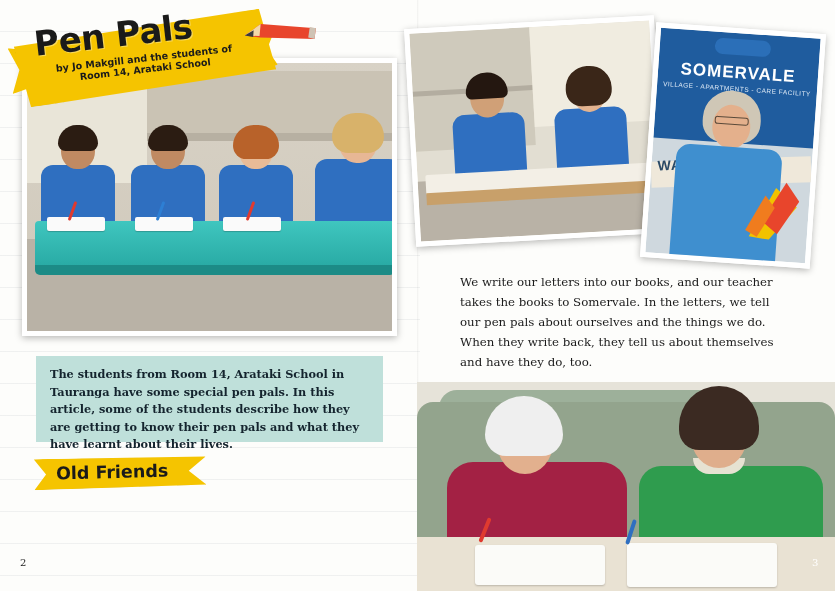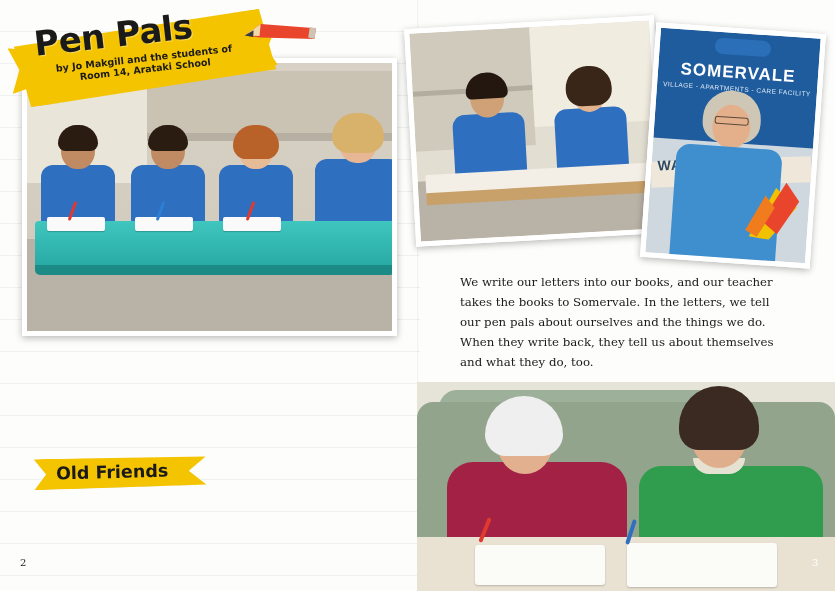--- a/index.html
+++ b/index.html
@@ -394,27 +394,30 @@
     <div class="title-text">Pen Pals</div>
     <div class="title-sub">by Jo Makgill and the students of Room 14, Arataki School</div>
     <svg class="pencil" viewBox="0 0 72 52">
       <path d="M8 44 L16 26 L66 2 L70 12 L22 38 Z" fill="#e8452c"></path>
       <path d="M8 44 L16 26 L21 37 Z" fill="#f3d9a8"></path>
       <path d="M8 44 L13 35 L16 41 Z" fill="#3a3a3a"></path>
       <path d="M60 4 L66 2 L70 12 L64 14 Z" fill="#cfc3b4"></path>
     </svg>
   </div>
 
+  <div class="intro-box">
+    <p>The students from Room 14, Arataki School in Tauranga have some special pen pals. In this article, some of the students describe how they are getting to know their pen pals and what they have learnt about their lives.</p>
+  </div>
 
   <div class="of-banner">
     <div class="of-shape"></div>
     <div class="of-text">Old Friends</div>
   </div>
 
 
   <div class="body-right">
-    <p>We write our letters into our books, and our teacher takes the books to Somervale. In the letters, we tell our pen pals about ourselves and the things we do. When they write back, they tell us about themselves and what they do, too.</p>
+    <p>We write our letters into our books, and our teacher takes the books to Somervale. In the letters, we tell our pen pals about ourselves and the things we do. When they write back, they tell us about themselves and have they do, too.</p>
   </div>
 
   <div class="pagenum" id="pagenum-left">2</div>
   <div class="pagenum" id="pagenum-right">3</div>
 
 </div>
 
 </body></html>

